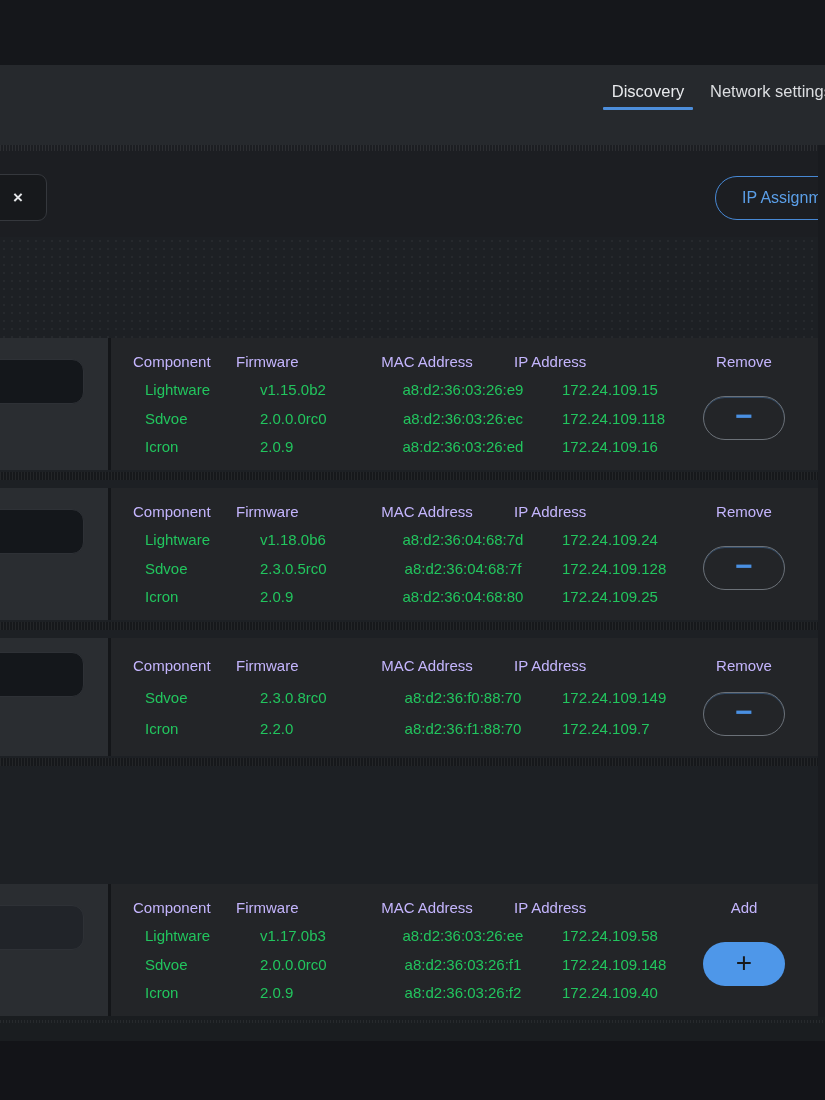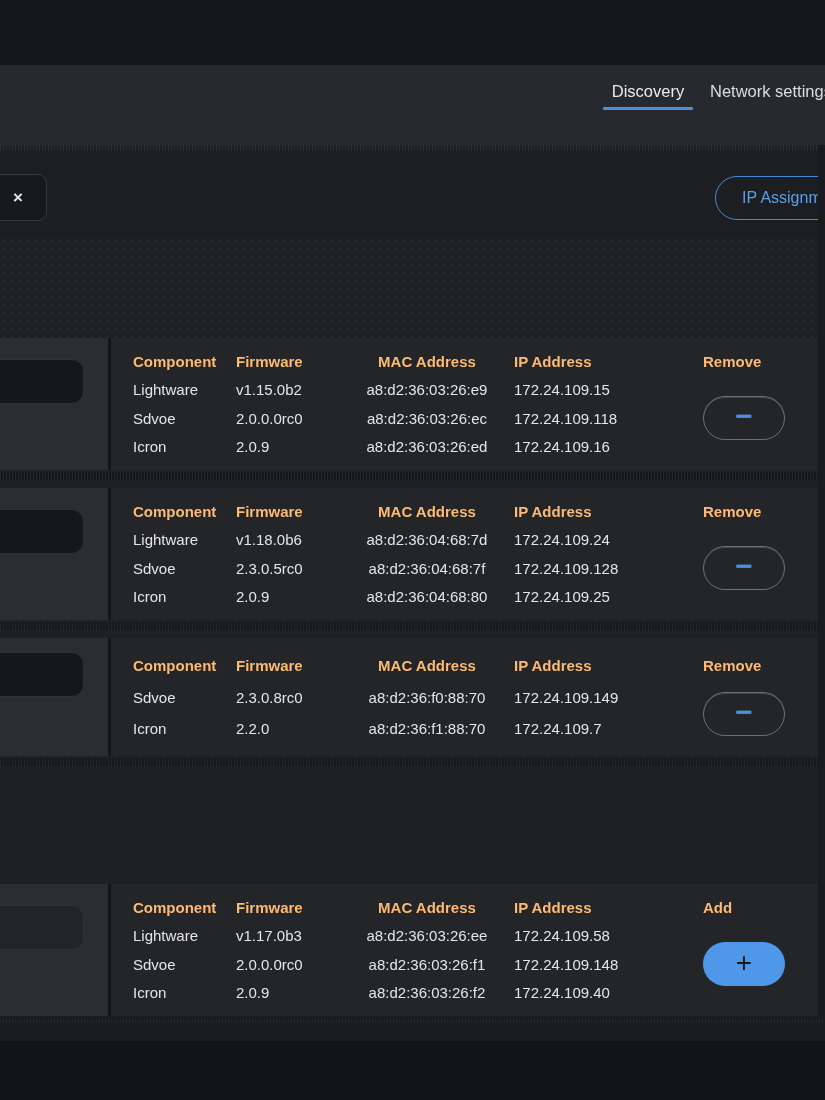--- a/index.html
+++ b/index.html
@@ -68,23 +68,23 @@
   .tbl {
     flex: 1; display: flex; flex-direction: column;
     justify-content: space-evenly; padding: 5px 0 5px 22px;
   }
   .trow { display: flex; font-size: 15px; line-height: 19px; }
   .c { flex: 0 0 auto; }
   .comp { width: 103px; }
   .fw   { width: 104px; }
   .mac  { width: 174px; text-align: center; }
   .ip   { width: 189px; }
-  .act  { width: 82px; text-align: left; }
-  .thead .c { font-weight: 700; color: #fdba74; }
-  .trow:not(.thead) .c { color: #e5e5e5; }
+  .act  { width: 82px; text-align: center; }
+  .thead .c { font-weight: 400; color: #c4b5fd; }
+  .trow:not(.thead) .c { color: #22c55e; margin-left: 12px; }
 
   .pill {
     position: absolute; left: 703px; width: 82px; height: 44px;
     border-radius: 22px; cursor: pointer; display: flex;
     align-items: center; justify-content: center;
     font-family: "Liberation Sans", sans-serif;
   }
   .remove-btn {
     background: transparent; border: 1px solid #6b7178;
     box-shadow: inset 0 1px 0 rgba(77,142,219,0.35);

